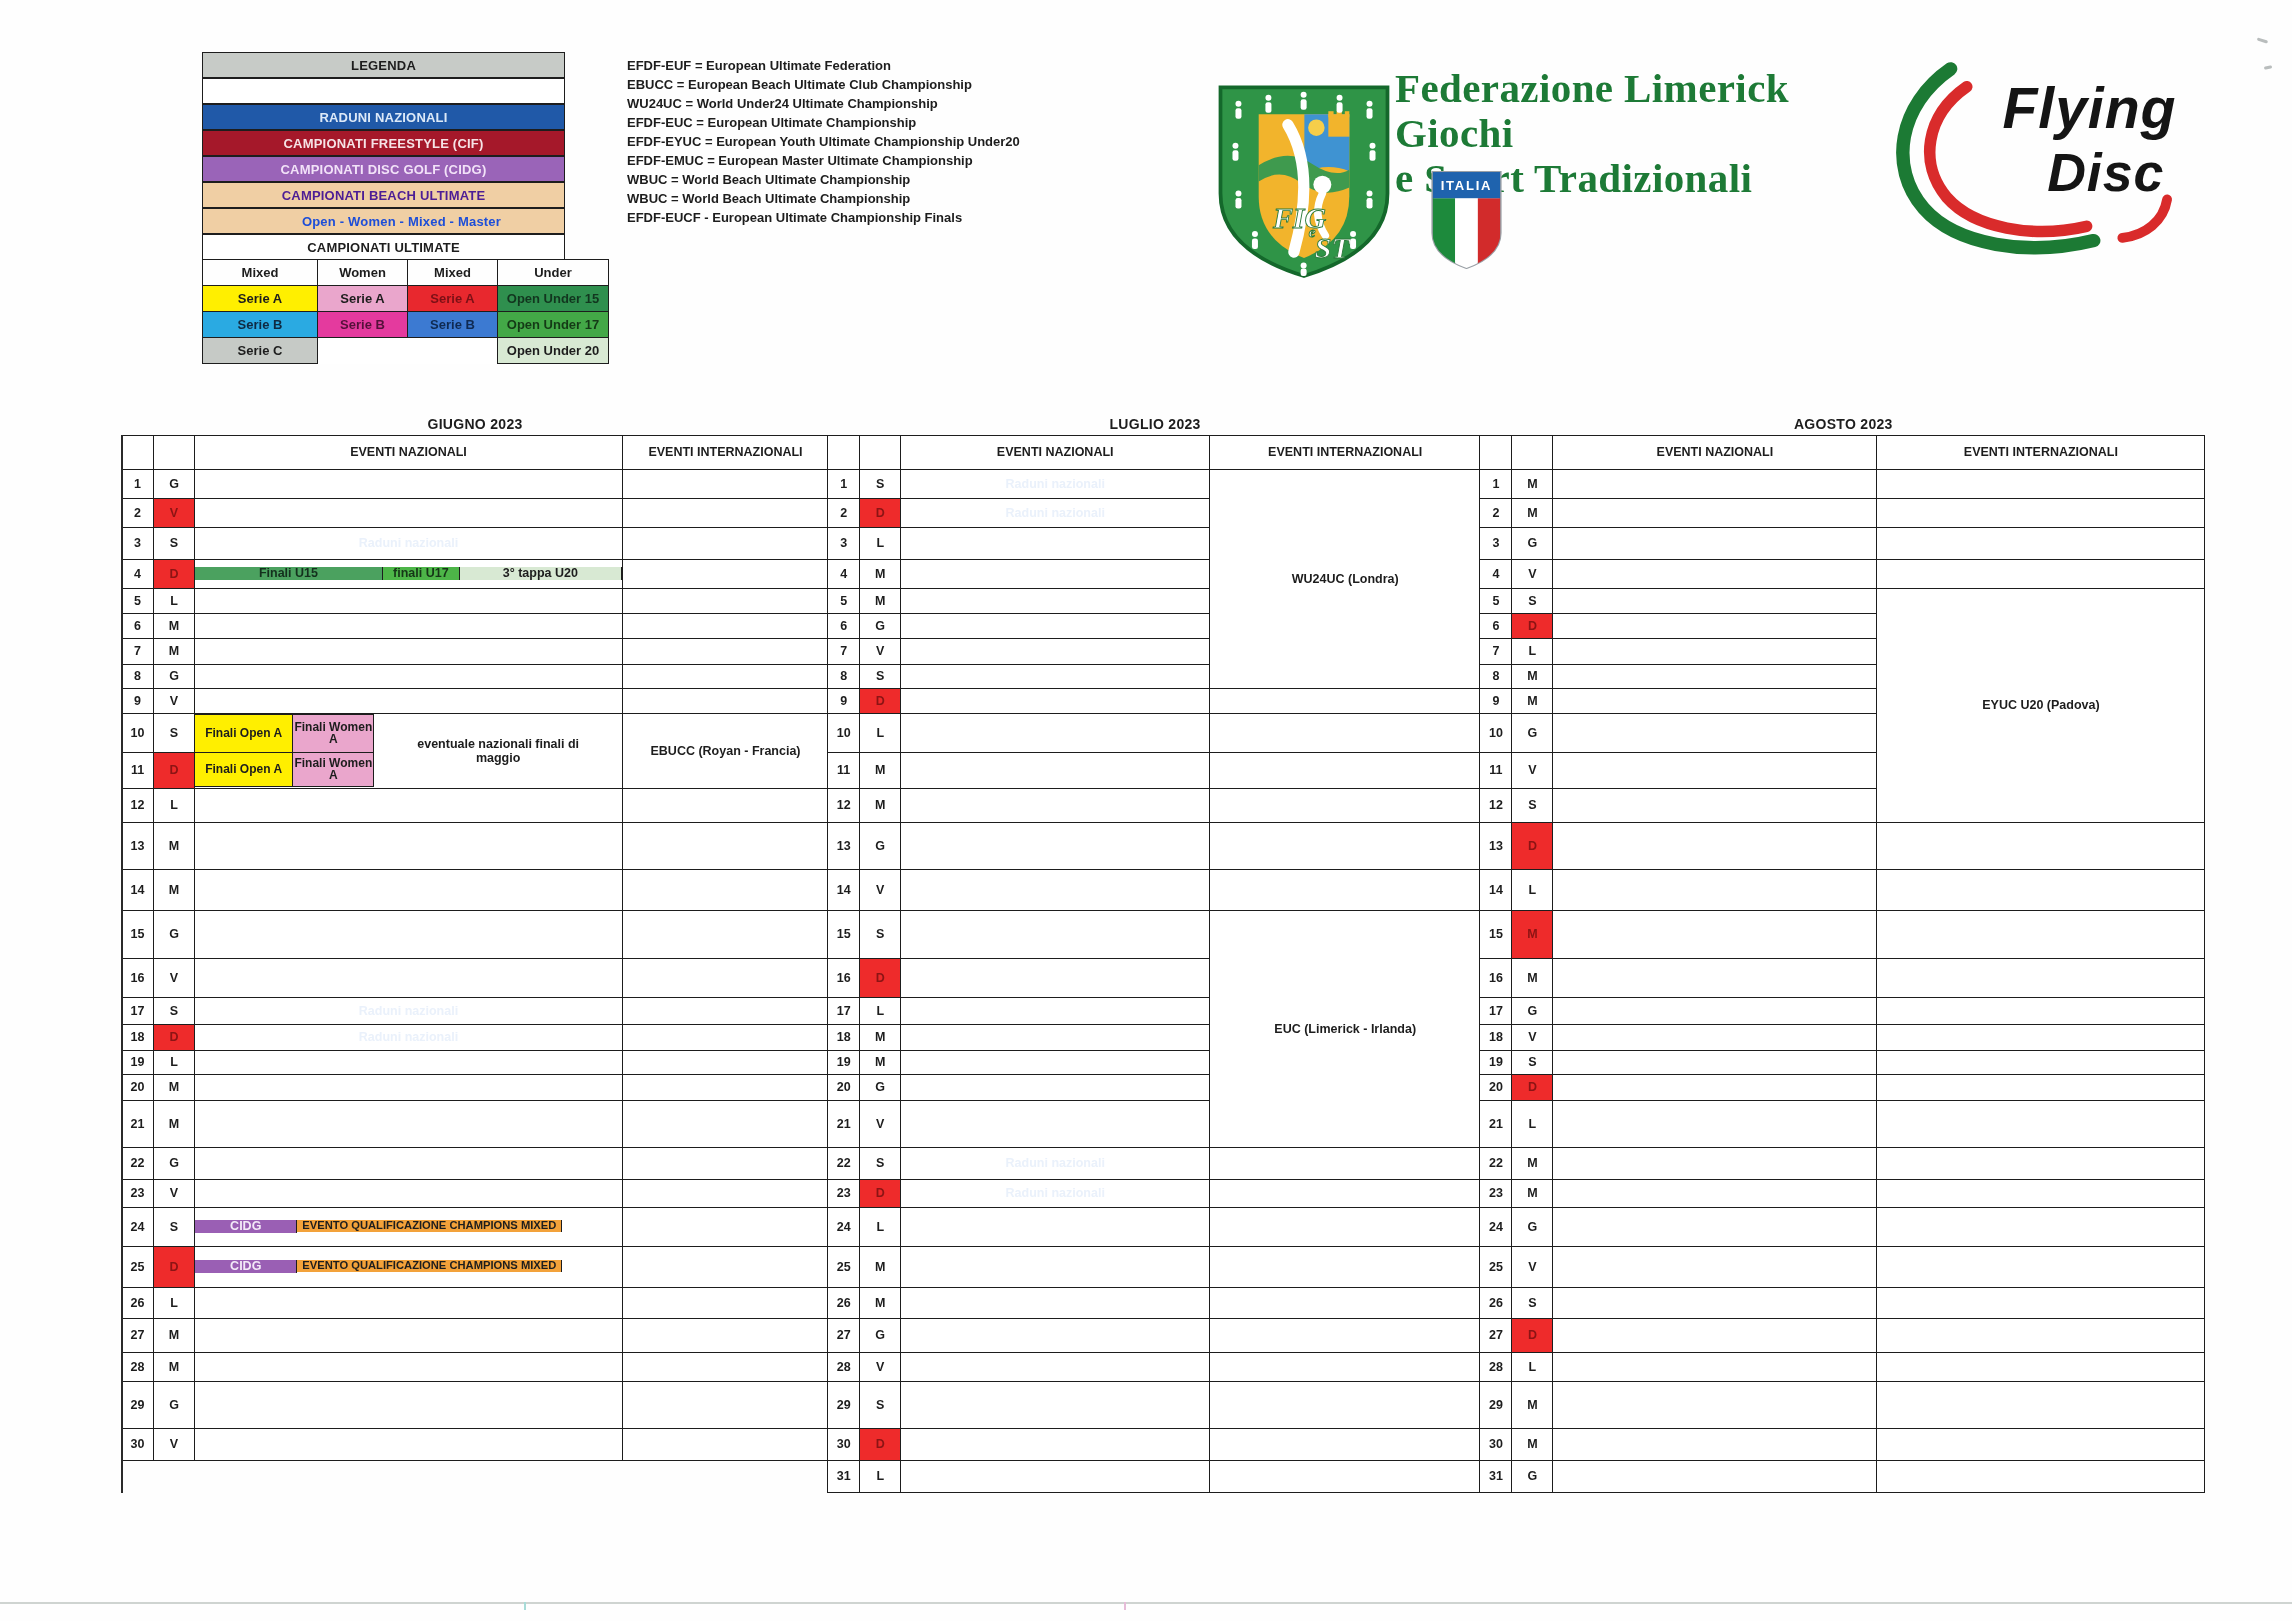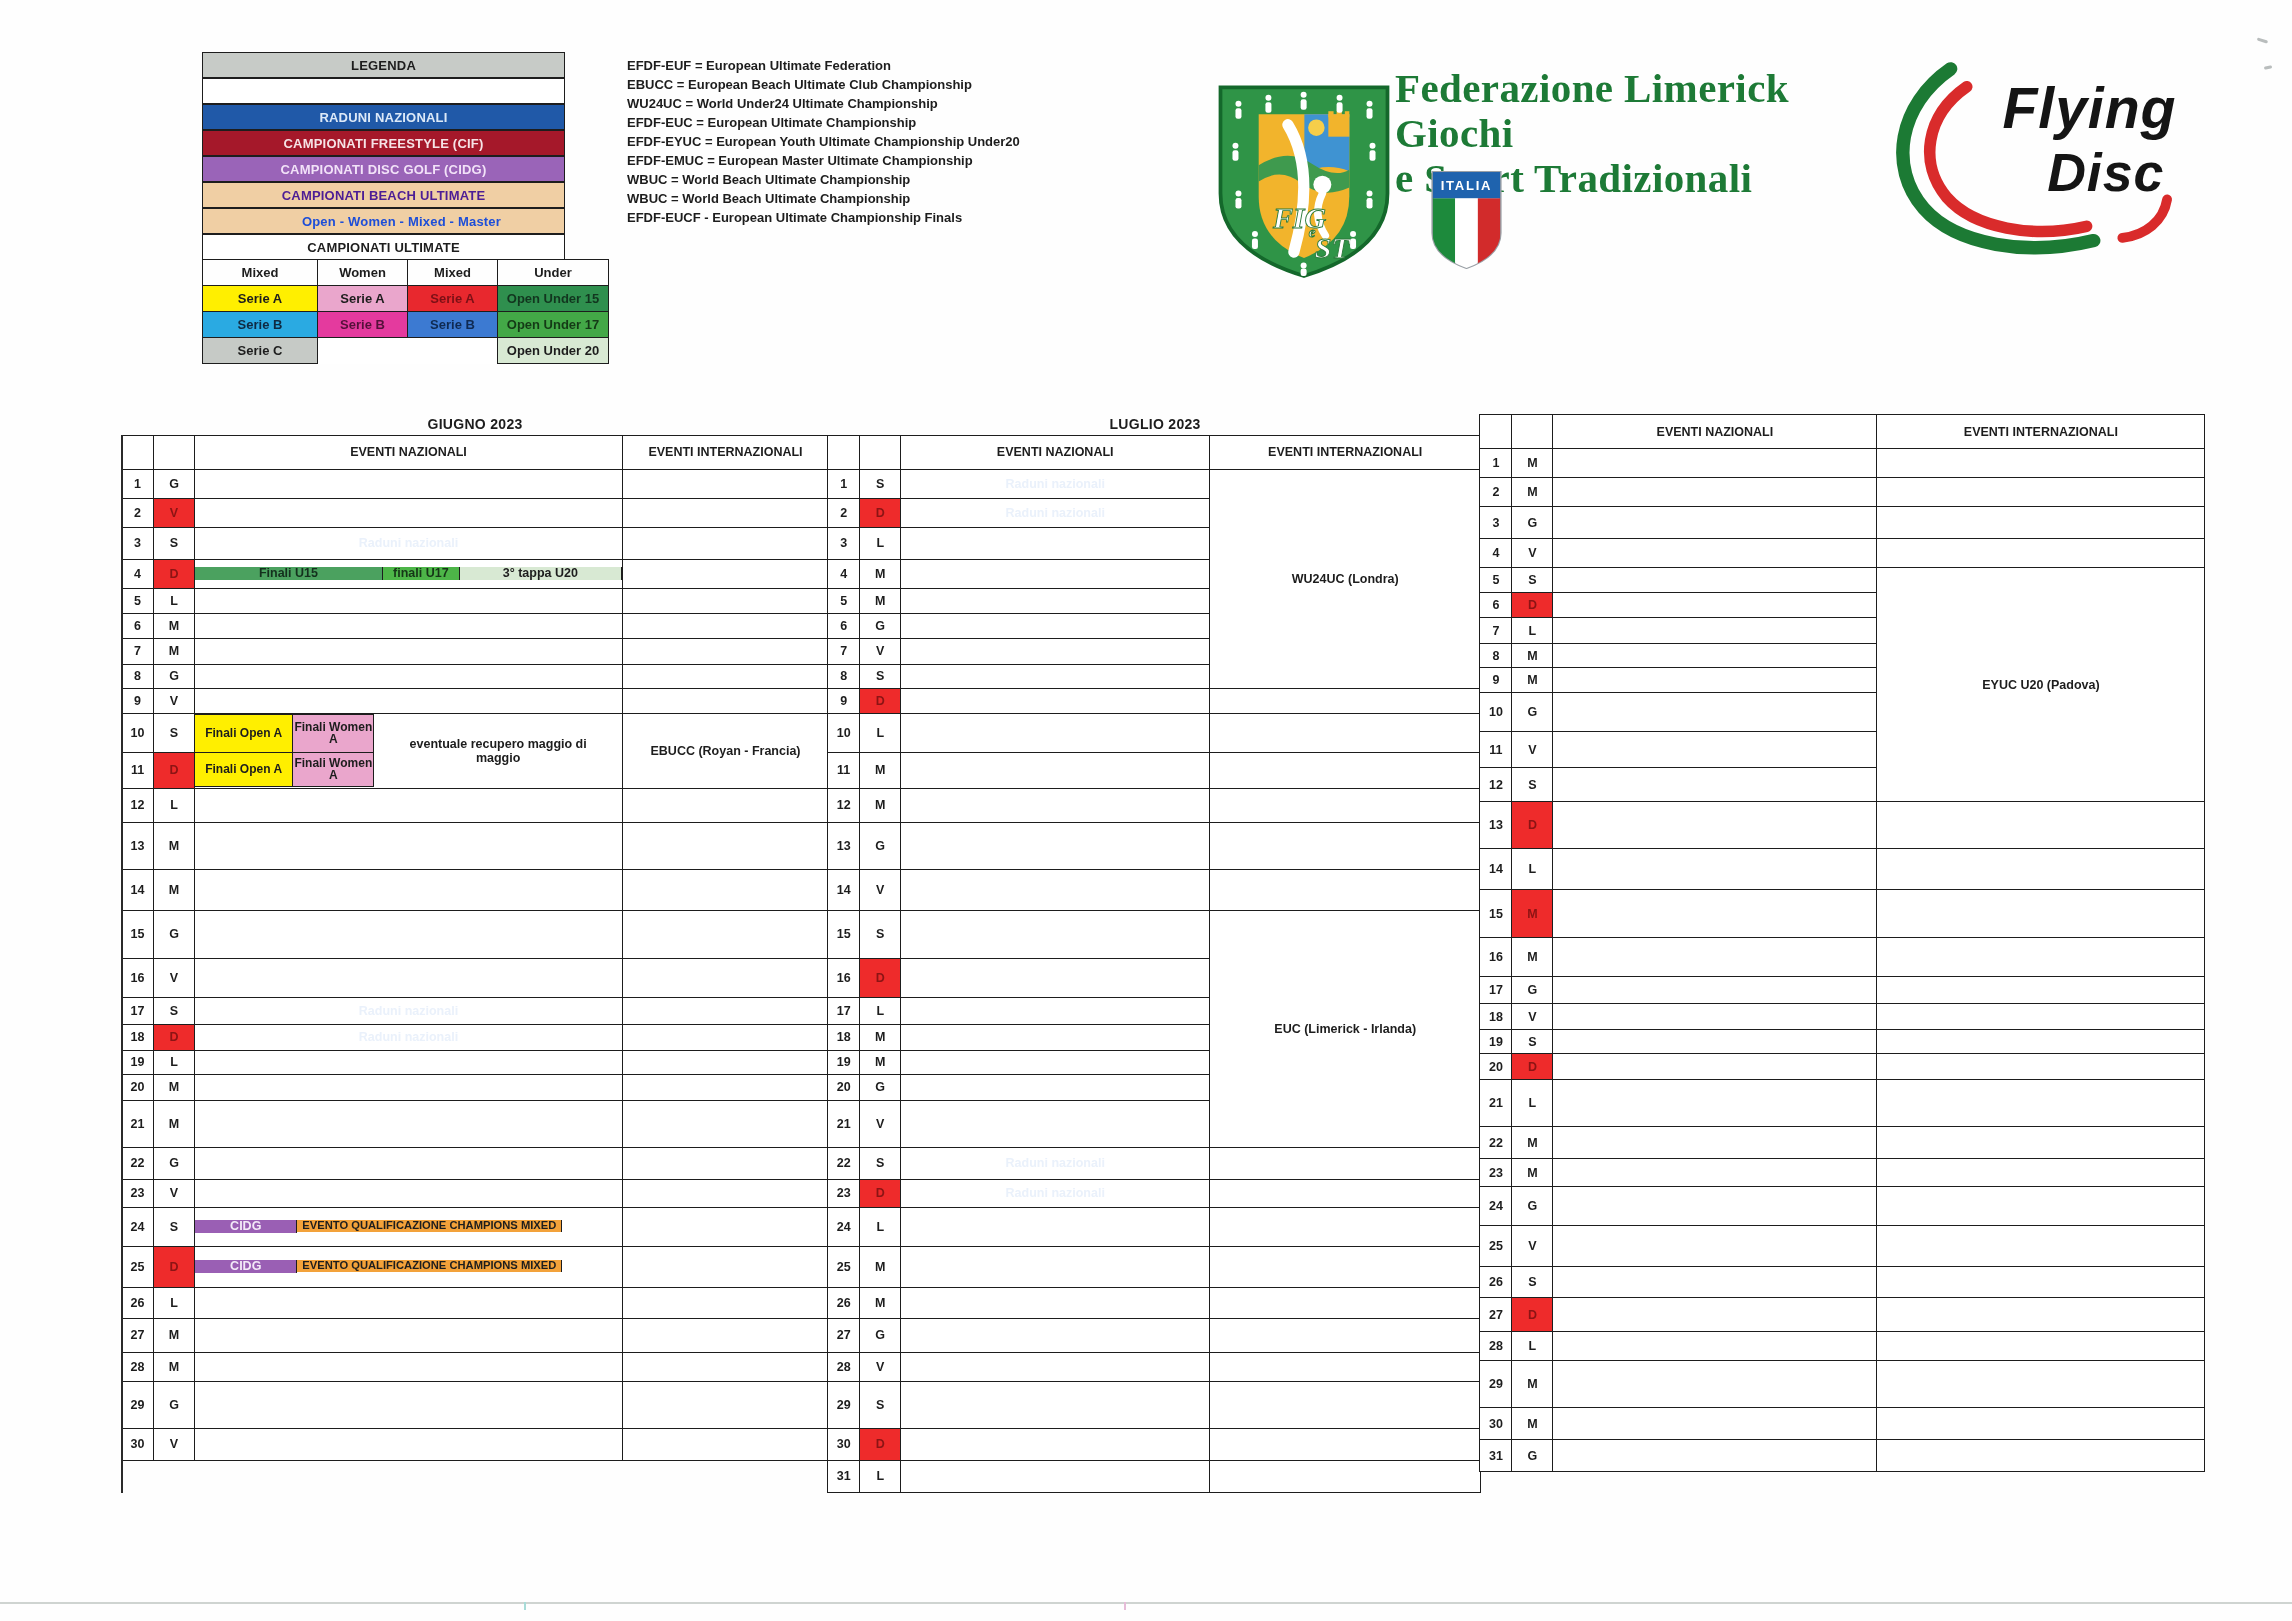--- a/index.html
+++ b/index.html
@@ -308,21 +308,21 @@
               </tr>
               <tr style="height: 39px;">
                 <td class="day-number">10</td>
                 <td class="day-letter">S</td>
                 <td class="national-cell" rowspan="2">
                   <div class="split-grid" style="grid-template-columns: 23% 19% 58%; grid-template-rows: 38px 34px;">
                     <div class="split-box" style="background: rgb(255, 239, 0); color: rgb(29, 29, 29); grid-area: 1 / 1;">Finali Open A</div>
                     <div class="split-box" style="background: rgb(234, 166, 204); color: rgb(29, 29, 29); grid-area: 1 / 2;">Finali Women A</div>
                     <div class="split-box" style="background: rgb(255, 239, 0); color: rgb(29, 29, 29); grid-area: 2 / 1;">Finali Open A</div>
                     <div class="split-box" style="background: rgb(234, 166, 204); color: rgb(29, 29, 29); grid-area: 2 / 2;">Finali Women A</div>
-                    <div class="split-note">eventuale recupero maggio di maggio</div>
+                    <div class="split-note">eventuale nazionali finali di maggio</div>
                   </div>
                 </td>
                 <td class="international-cell merged" rowspan="2">EBUCC (Royan - Francia)</td>
               </tr>
               <tr style="height: 36px;">
                 <td class="day-number">11</td>
                 <td class="day-letter holiday">D</td>
               </tr>
               <tr style="height: 34px;">
                 <td class="day-number">12</td>
@@ -637,20 +637,21 @@
               <tr style="height: 32px;">
                 <td class="day-number">31</td>
                 <td class="day-letter">L</td>
                 <td class="national-cell"></td>
                 <td class="international-cell"></td>
               </tr>
             </tbody>
           </table>
         </div>
         <div class="month-block mb2">
+          <div class="month-title">AGOSTO 2023</div>
           <table class="cal-table">
             <colgroup>
               <col style="width: 32px;">
               <col style="width: 41px;">
               <col style="width: 324px;">
               <col style="width: 328px;">
             </colgroup>
             <tbody>
               <tr style="height: 34px;">
                 <td></td>

